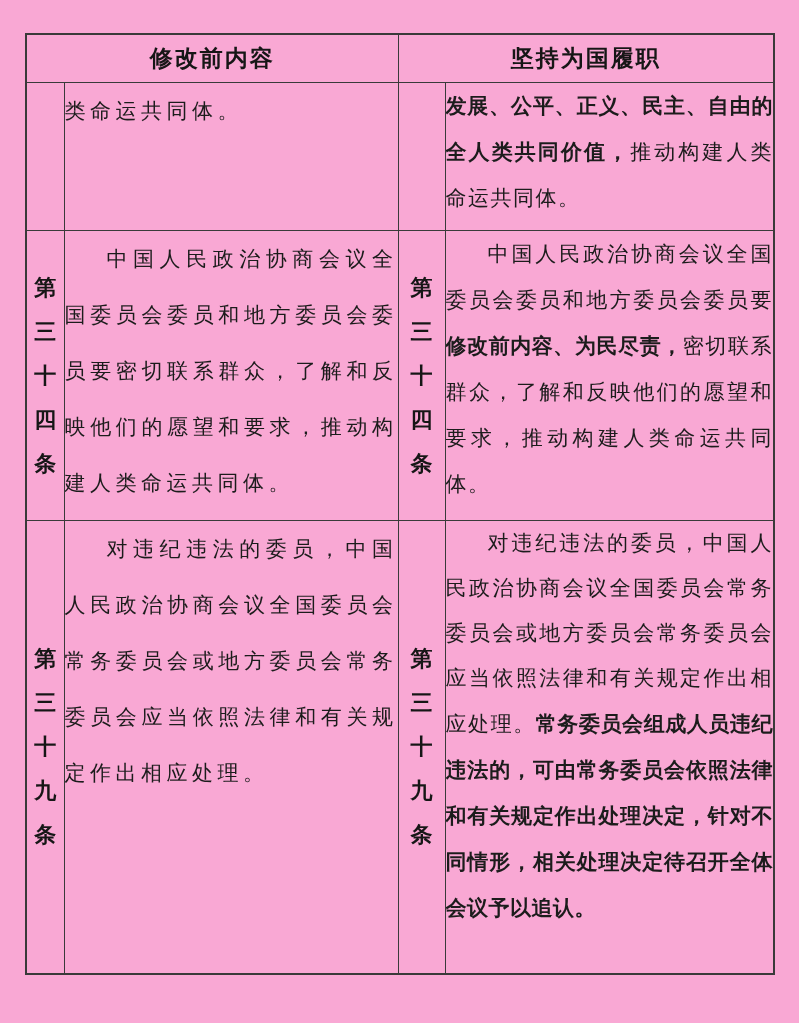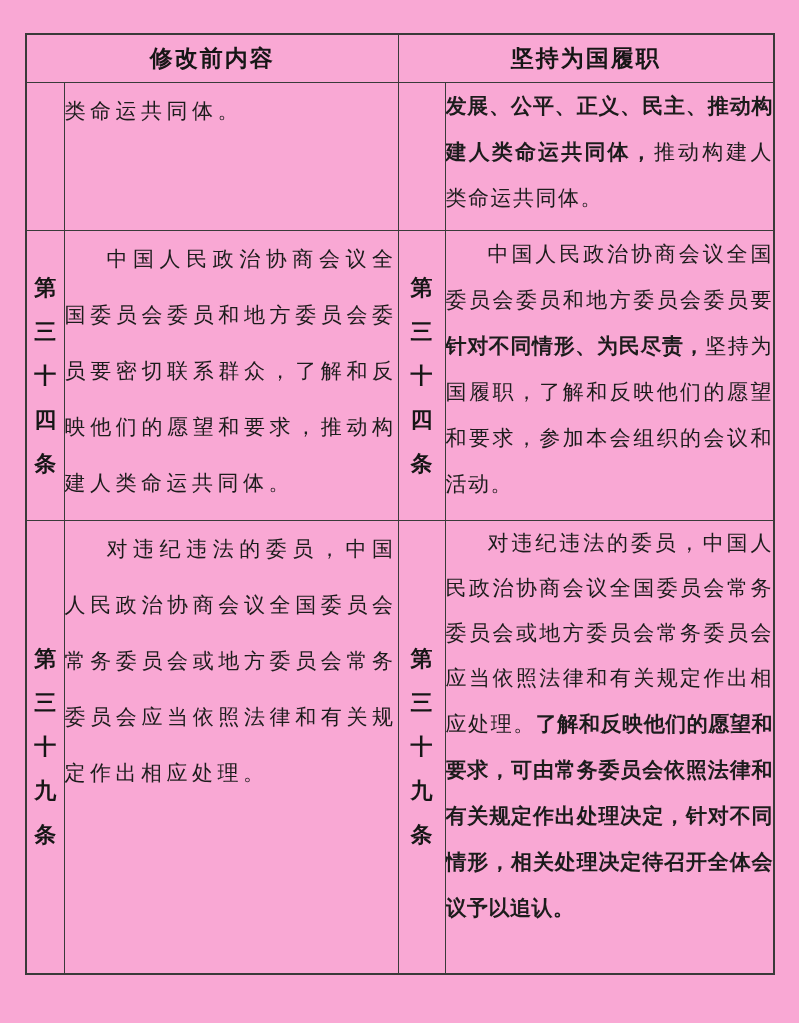--- a/index.html
+++ b/index.html
@@ -115,21 +115,21 @@
           <td class="article-cell">
             <div class="article-stack"></div>
           </td>
           <td class="content-cell before-cell">
             <p class="para"><span class="seg">类命运共同体。</span></p>
           </td>
           <td class="article-cell">
             <div class="article-stack"></div>
           </td>
           <td class="content-cell after-cell">
-            <p class="para"><span class="seg seg-bold">发展、公平、正义、民主、推动构建人类命运共同体，</span><span class="seg">推动构建人类命运共同体。</span></p>
+            <p class="para"><span class="seg seg-bold">发展、公平、正义、民主、自由的全人类共同价值，</span><span class="seg">推动构建人类命运共同体。</span></p>
           </td>
         </tr>
         <tr class="row-2">
           <td class="article-cell">
             <div class="article-stack">
               <span class="article-char">第</span>
               <span class="article-char">三</span>
               <span class="article-char">十</span>
               <span class="article-char">四</span>
               <span class="article-char">条</span>
@@ -141,21 +141,21 @@
           <td class="article-cell">
             <div class="article-stack">
               <span class="article-char">第</span>
               <span class="article-char">三</span>
               <span class="article-char">十</span>
               <span class="article-char">四</span>
               <span class="article-char">条</span>
             </div>
           </td>
           <td class="content-cell after-cell">
-            <p class="para indent"><span class="seg">中国人民政治协商会议全国委员会委员和地方委员会委员要</span><span class="seg seg-bold">针对不同情形、为民尽责，</span><span class="seg">坚持为国履职，了解和反映他们的愿望和要求，参加本会组织的会议和活动。</span></p>
+            <p class="para indent"><span class="seg">中国人民政治协商会议全国委员会委员和地方委员会委员要</span><span class="seg seg-bold">修改前内容、为民尽责，</span><span class="seg">密切联系群众，了解和反映他们的愿望和要求，推动构建人类命运共同体。</span></p>
           </td>
         </tr>
         <tr class="row-3">
           <td class="article-cell">
             <div class="article-stack">
               <span class="article-char">第</span>
               <span class="article-char">三</span>
               <span class="article-char">十</span>
               <span class="article-char">九</span>
               <span class="article-char">条</span>
@@ -167,18 +167,18 @@
           <td class="article-cell">
             <div class="article-stack">
               <span class="article-char">第</span>
               <span class="article-char">三</span>
               <span class="article-char">十</span>
               <span class="article-char">九</span>
               <span class="article-char">条</span>
             </div>
           </td>
           <td class="content-cell after-cell">
-            <p class="para indent"><span class="seg">对违纪违法的委员，中国人民政治协商会议全国委员会常务委员会或地方委员会常务委员会应当依照法律和有关规定作出相应处理。</span><span class="seg seg-bold">了解和反映他们的愿望和要求，可由常务委员会依照法律和有关规定作出处理决定，针对不同情形，相关处理决定待召开全体会议予以追认。</span></p>
+            <p class="para indent"><span class="seg">对违纪违法的委员，中国人民政治协商会议全国委员会常务委员会或地方委员会常务委员会应当依照法律和有关规定作出相应处理。</span><span class="seg seg-bold">常务委员会组成人员违纪违法的，可由常务委员会依照法律和有关规定作出处理决定，针对不同情形，相关处理决定待召开全体会议予以追认。</span></p>
           </td>
         </tr>
       </tbody>
   </table>
 </div>
 
 </body></html>

